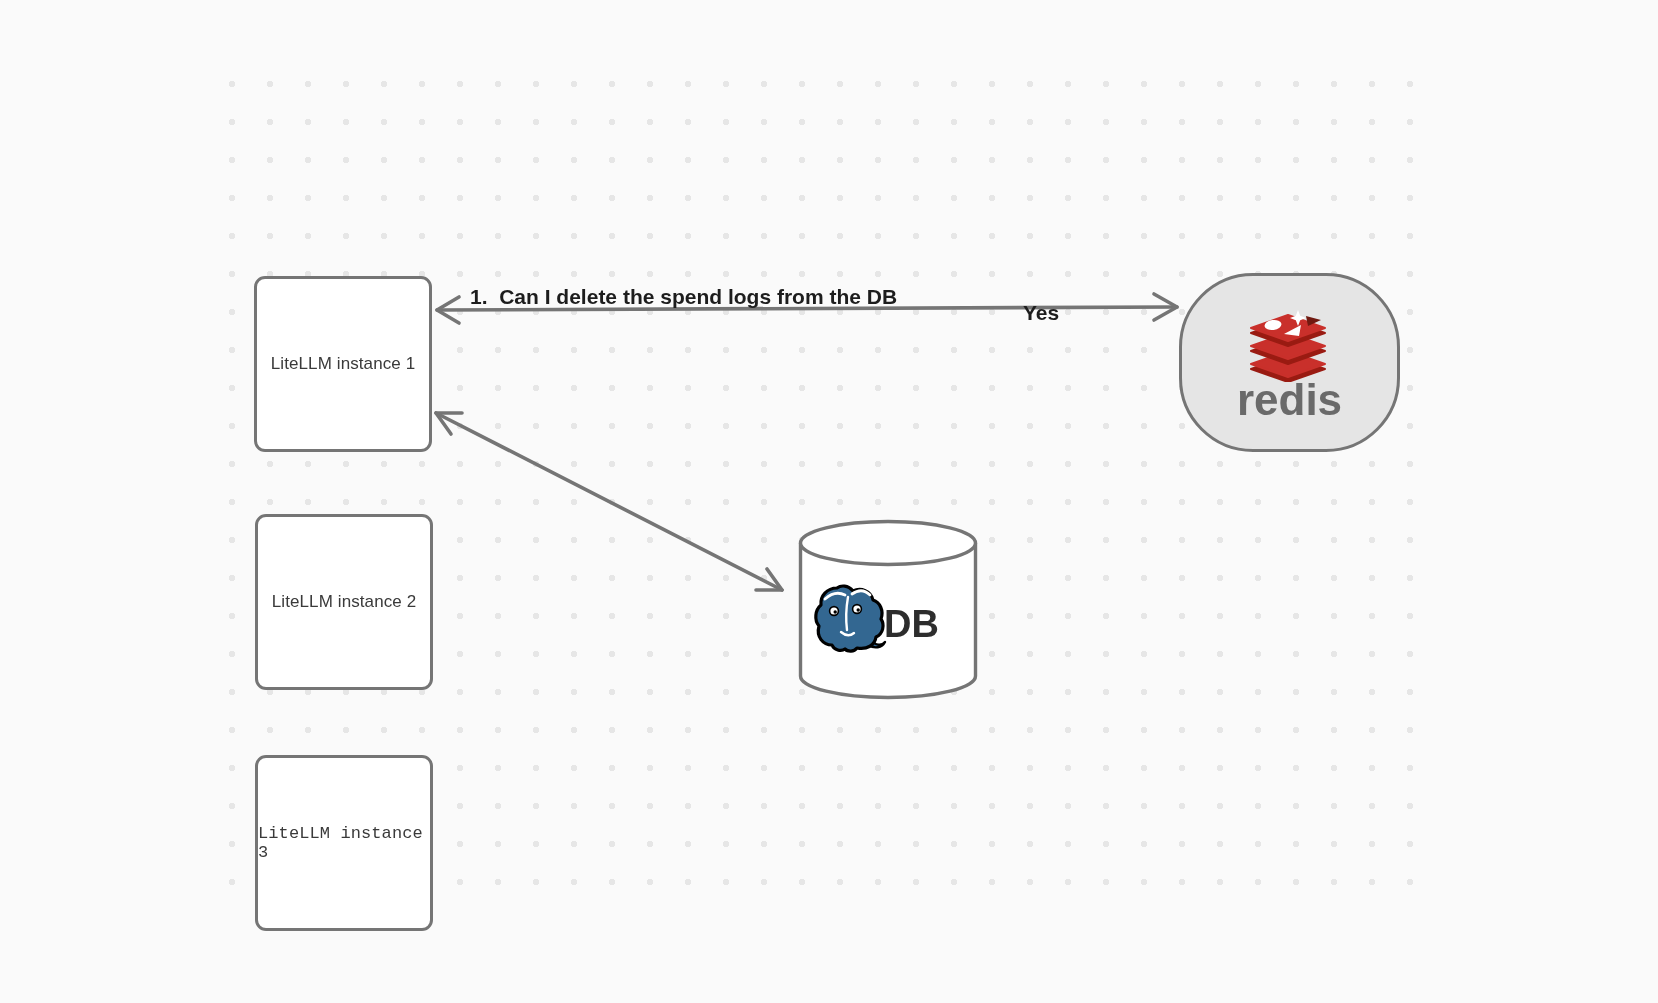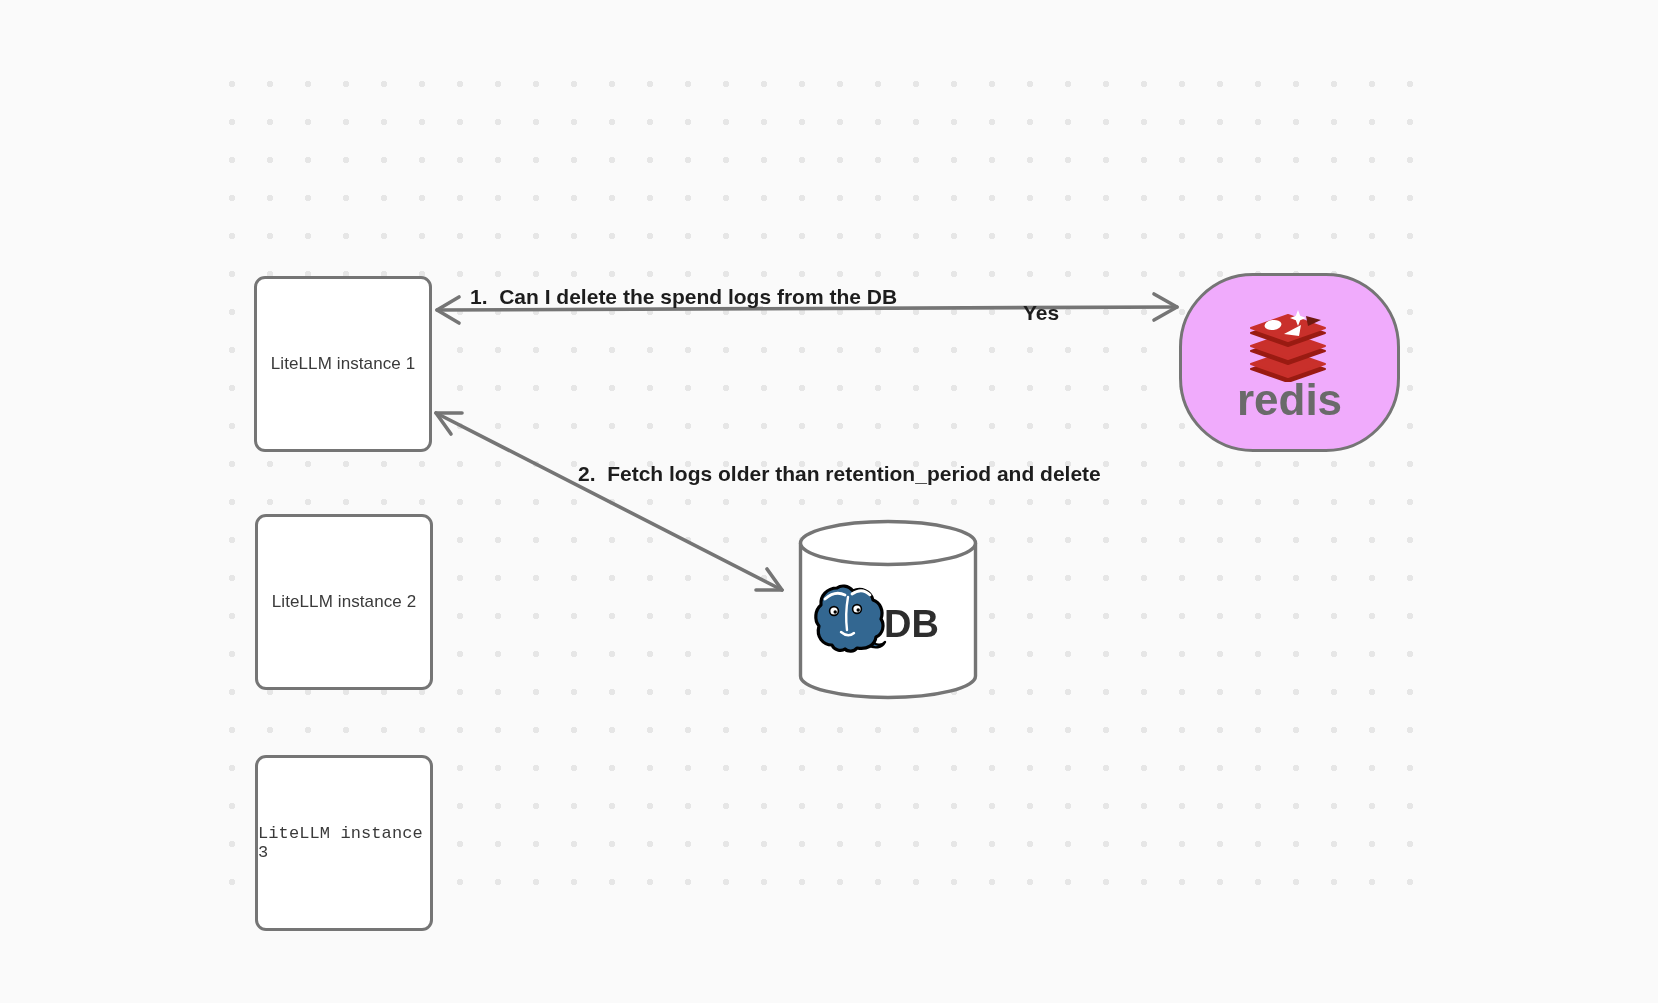--- a/index.html
+++ b/index.html
@@ -22,21 +22,21 @@
     box-sizing:border-box;
   }
   .node-box .box-label{
     font-size:17px;color:#3a3a3a;letter-spacing:0.1px;
   }
   #box1{left:254px;top:276px;}
   #box2{left:255px;top:514px;text-align:center;}
   #box3{left:255px;top:755px;font-family:Liberation Mono, monospace;}
   .redis-node{
     position:absolute;left:1179px;top:273px;width:221px;height:179px;
-    background:#f0abfc;border:3.2px solid #757575;border-radius:74px;
+    background:#e5e5e5;border:3.2px solid #757575;border-radius:74px;
     box-sizing:border-box;
   }
   .redis-logo{position:absolute;left:66px;top:32px;width:80px;height:74px;}
   .redis-wordmark{
     position:absolute;left:50%;top:102px;transform:translateX(-50%);
     font-size:44px;font-weight:bold;color:#6a6a6a;line-height:1;letter-spacing:0px;
   }
   .arrow-label{
     position:absolute;font-size:21px;font-weight:bold;color:#1d1d1d;
     white-space:pre;line-height:1.2;
@@ -116,15 +116,14 @@
       <ellipse cx="25" cy="9" rx="8.5" ry="5" fill="#ffffff" transform="rotate(-8 25 9)"></ellipse>
       <path d="M50,-6 L52.2,-0.2 L58,2 L52.2,4.2 L50,10 L47.8,4.2 L42,2 L47.8,-0.2 Z" fill="#ffffff"></path>
       <path d="M36,18 L53,9 L51,20 Z" fill="#ffffff"></path>
       <path d="M58,0 L73,4 L60,10 Z" fill="#701910"></path>
     </svg>
     <div class="redis-wordmark">redis</div>
   </div>
 
   <div class="arrow-label" id="label1">1.  Can I delete the spend logs from the DB</div>
   <div class="arrow-label" id="label-yes">Yes</div>
-  <div class="arrow-label" id="label2">2.  Fetch logs older than retention_period and delete</div>
 
 </div>
 
 </body></html>

